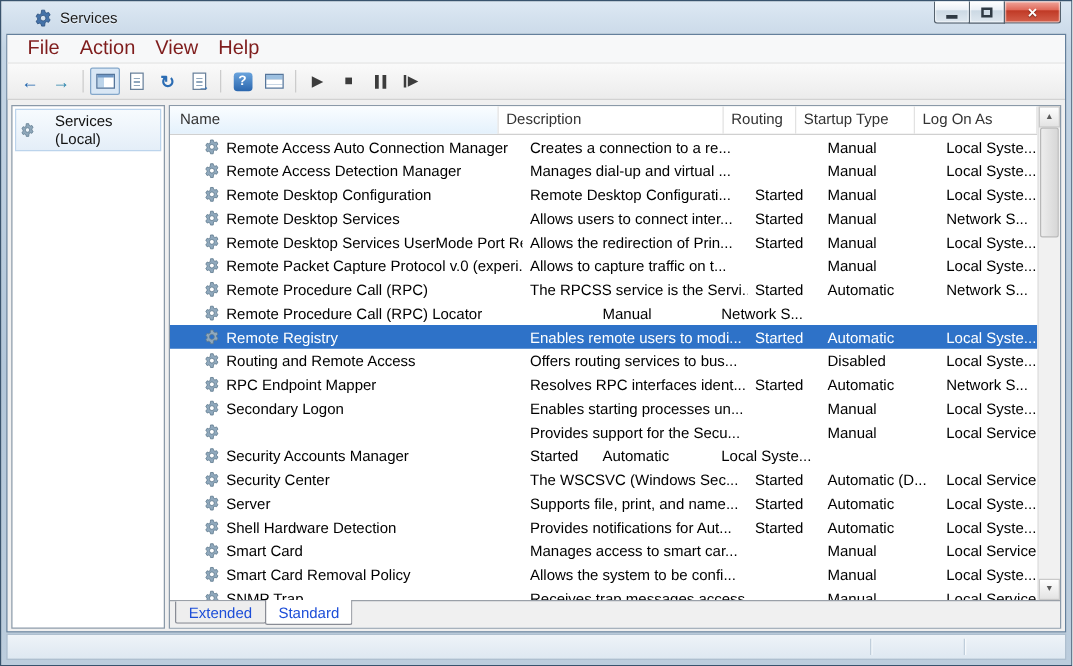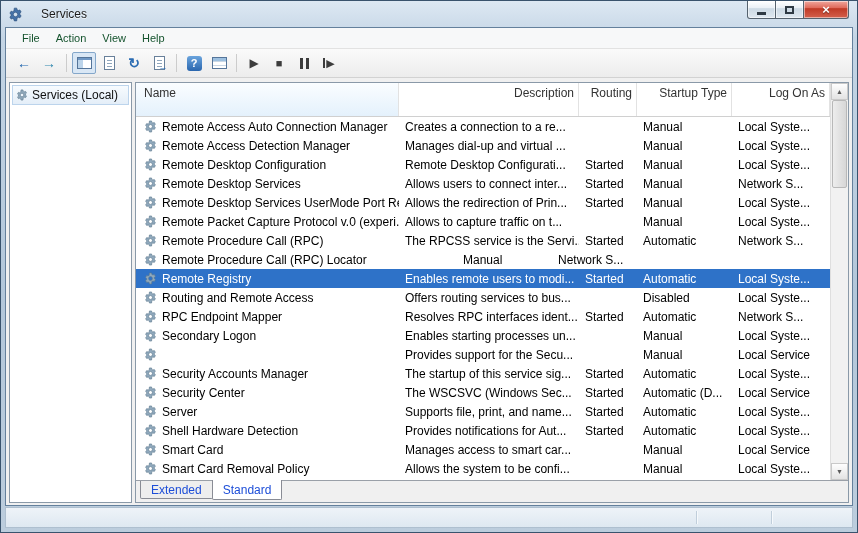--- a/index.html
+++ b/index.html
@@ -9,40 +9,40 @@
     background:#ffffff;
     -webkit-font-smoothing:antialiased;
   }
   .window {
     width:858px; height:533px; box-sizing:border-box;
     border:1px solid #39536d;
     background:linear-gradient(180deg,#dde8f3 0%,#c4d5e5 7%,#b3c7da 55%,#bccddd 100%);
     position:relative; overflow:hidden;
   }
   
-  .titlebar { height:26px; display:flex; align-items:center; padding-left:7px; gap:18px; }
+  .titlebar { height:26px; display:flex; align-items:center; padding-left:26px; gap:6px; }
   .title-text { font-size:12px; color:#1b1b1b; text-shadow:0 1px 0 rgba(255,255,255,.65); }
   .caption-buttons { position:absolute; top:0; right:8px; display:flex; }
   .cap { box-sizing:border-box; height:18px; border:1px solid #55ололб; border:1px solid #55626e; border-top:none;
          display:flex; align-items:center; justify-content:center;
          background:linear-gradient(#ffffff,#eaf0f6 40%,#ccd9e4 45%,#dfe8f0);
          box-shadow:inset 0 0 0 1px rgba(255,255,255,.5); cursor:default; }
   .cap.min { width:29px; border-radius:0 0 0 3px; }
   .cap.max { width:28px; border-left:none; }
   .cap.close { width:45px; border-left:none; border-radius:0 0 3px 0;
          background:linear-gradient(#f0a79d,#e06a5b 40%,#c03a26 45%,#d4604c);
          color:#fff; font-size:13px; font-weight:bold; text-shadow:0 1px 1px rgba(0,0,0,.45); }
   .glyph-min { width:9px; height:3px; background:#2f3a44; margin-top:7px; }
   .glyph-max { width:9px; height:8px; border:2px solid #2f3a44; box-sizing:border-box; }
   
   .app { position:absolute; left:4px; right:4px; top:26px; bottom:26px;
          background:#f0f0f0; border:1px solid #64809c; display:flex; flex-direction:column; }
   .menubar { flex:0 0 20px; background:#f7f8f9; border-bottom:1px solid #e2e2e2;
          display:flex; align-items:center; padding-left:8px; }
-  .menu-item { font-size:11px; color:#14532d; padding:2px 8px; cursor:default; }
+  .menu-item { font-size:16px; color:#7f1d1d; padding:2px 8px; cursor:default; }
   .toolbar { flex:0 0 28px; background:linear-gradient(#fafafa,#ececec);
          border-bottom:1px solid #d2d2d2; display:flex; align-items:center; padding-left:6px; gap:1px; }
   .tb-sep { width:1px; height:18px; background:#cccccc; margin:0 4px; }
   .tb { width:24px; height:22px; display:flex; align-items:center; justify-content:center;
         border:1px solid transparent; border-radius:2px; box-sizing:border-box; cursor:default; }
   .tb.pressed { background:#d9e7f5; border-color:#84a7ca; }
   .arrow { font-size:14px; font-weight:bold; line-height:1; }
   .back-c { color:#1f64ad; }
   .fwd-c  { color:#2e86ad; }
   .icon-panes { width:15px; height:12px; box-sizing:border-box; border:1px solid #55759a;
@@ -61,32 +61,32 @@
         repeating-linear-gradient(180deg, transparent 0 3px, #c9d7e5 3px 4px); }
   .ctl { font-size:11px; color:#3c3c3c; line-height:1; }
   .ctl-big { font-size:12px; }
   .icon-pause { width:9px; height:11px; box-sizing:border-box;
         border-left:3px solid #3c3c3c; border-right:3px solid #3c3c3c; }
   .icon-resume { display:flex; align-items:center; gap:1px; }
   .icon-resume .bar { width:2px; height:10px; background:#3c3c3c; }
   
   .main { flex:1; display:flex; padding:4px 3px 2px 3px; gap:3px; min-height:0; }
   .sidebar { flex:0 0 123px; background:#fff; border:1px solid #8a99a8; box-sizing:border-box; }
-  .side-item { margin:2px; display:flex; align-items:center; gap:4px; padding:2px 3px; font-size:12px;
+  .side-item { margin:2px; display:flex; align-items:center; gap:16px; padding:2px 3px; font-size:12px;
         border:1px solid #bcd4ec; background:linear-gradient(#f7fbfe,#e4eef8); color:#111; cursor:default; }
   .pane { flex:1; border:1px solid #8a99a8; background:#fff; display:flex; flex-direction:column;
         box-sizing:border-box; min-width:0; }
   .list-zone { flex:1; display:flex; min-height:0; }
   .list-col { flex:1; display:flex; flex-direction:column; min-width:0; overflow:hidden; }
   .thead { display:flex; flex:0 0 20px; border-bottom:1px solid #d0d0d0; background:#fff; }
   .th { box-sizing:border-box; border-right:1px solid #e2e2e2; font-size:12px; color:#333;
-        padding:3px 4px 16px 6px; white-space:nowrap; overflow:hidden; cursor:default;text-align:right; }
+        padding:3px 4px 5px 6px; white-space:nowrap; overflow:hidden; cursor:default; }
   .th.name-h { background:linear-gradient(#fafdff,#e4f1fc); }
   .rows { flex:1; overflow:hidden; }
-  .tr { display:flex; height:19px; align-items:center; cursor:default; }
+  .tr { display:flex; height:19px; align-items:center; cursor:default;padding-left:19px; }
   .tr.selected { background:var(--sel,#2e72c8); color:#fff; }
   .td { box-sizing:border-box; padding:0 4px 0 6px; font-size:12px; white-space:nowrap; overflow:hidden; }
   .c-name   { width:263px; display:flex; align-items:center; gap:5px; padding-left:8px; }
   .c-desc   { width:180px; }
   .c-status { width:58px; }
   .c-startup{ width:95px; }
   .c-logon  { flex:1; }
   .gear svg { display:block; }
   
   .tabstrip { flex:0 0 21px; background:#f0f0f0; border-top:1px solid #9aa0a8;
@@ -395,21 +395,20 @@
   </div>
                 <div class="tr">
     <div class="td c-name">
       <span class="gear">
         <svg width="13" height="13" viewBox="0 0 16 16">
                         <path fill="#90a9bd" stroke="#5f7a8e" stroke-width="0.8" fill-rule="evenodd" d="M6.7 1.2h2.6l.35 1.75a5.2 5.2 0 0 1 1.35.78l1.7-.58 1.3 2.25-1.35 1.17a5.2 5.2 0 0 1 0 1.56l1.35 1.17-1.3 2.25-1.7-.58a5.2 5.2 0 0 1-1.35.78L9.3 14.8H6.7l-.35-1.75a5.2 5.2 0 0 1-1.35-.78l-1.7.58-1.3-2.25 1.35-1.17a5.2 5.2 0 0 1 0-1.56L2 6.7l1.3-2.25 1.7.58a5.2 5.2 0 0 1 1.35-.78zM8 5.6A2.4 2.4 0 1 0 8 10.4 2.4 2.4 0 0 0 8 5.6z"></path>
                       </svg>
       </span>
       <span>Security Accounts Manager</span>
     </div>
-    <div class="td c-desc">The startup of this service sig...</div>
     <div class="td c-status">Started</div>
     <div class="td c-startup">Automatic</div>
     <div class="td c-logon">Local Syste...</div>
   </div>
                 <div class="tr">
     <div class="td c-name">
       <span class="gear">
         <svg width="13" height="13" viewBox="0 0 16 16">
                         <path fill="#90a9bd" stroke="#5f7a8e" stroke-width="0.8" fill-rule="evenodd" d="M6.7 1.2h2.6l.35 1.75a5.2 5.2 0 0 1 1.35.78l1.7-.58 1.3 2.25-1.35 1.17a5.2 5.2 0 0 1 0 1.56l1.35 1.17-1.3 2.25-1.7-.58a5.2 5.2 0 0 1-1.35.78L9.3 14.8H6.7l-.35-1.75a5.2 5.2 0 0 1-1.35-.78l-1.7.58-1.3-2.25 1.35-1.17a5.2 5.2 0 0 1 0-1.56L2 6.7l1.3-2.25 1.7.58a5.2 5.2 0 0 1 1.35-.78zM8 5.6A2.4 2.4 0 1 0 8 10.4 2.4 2.4 0 0 0 8 5.6z"></path>
                       </svg>

